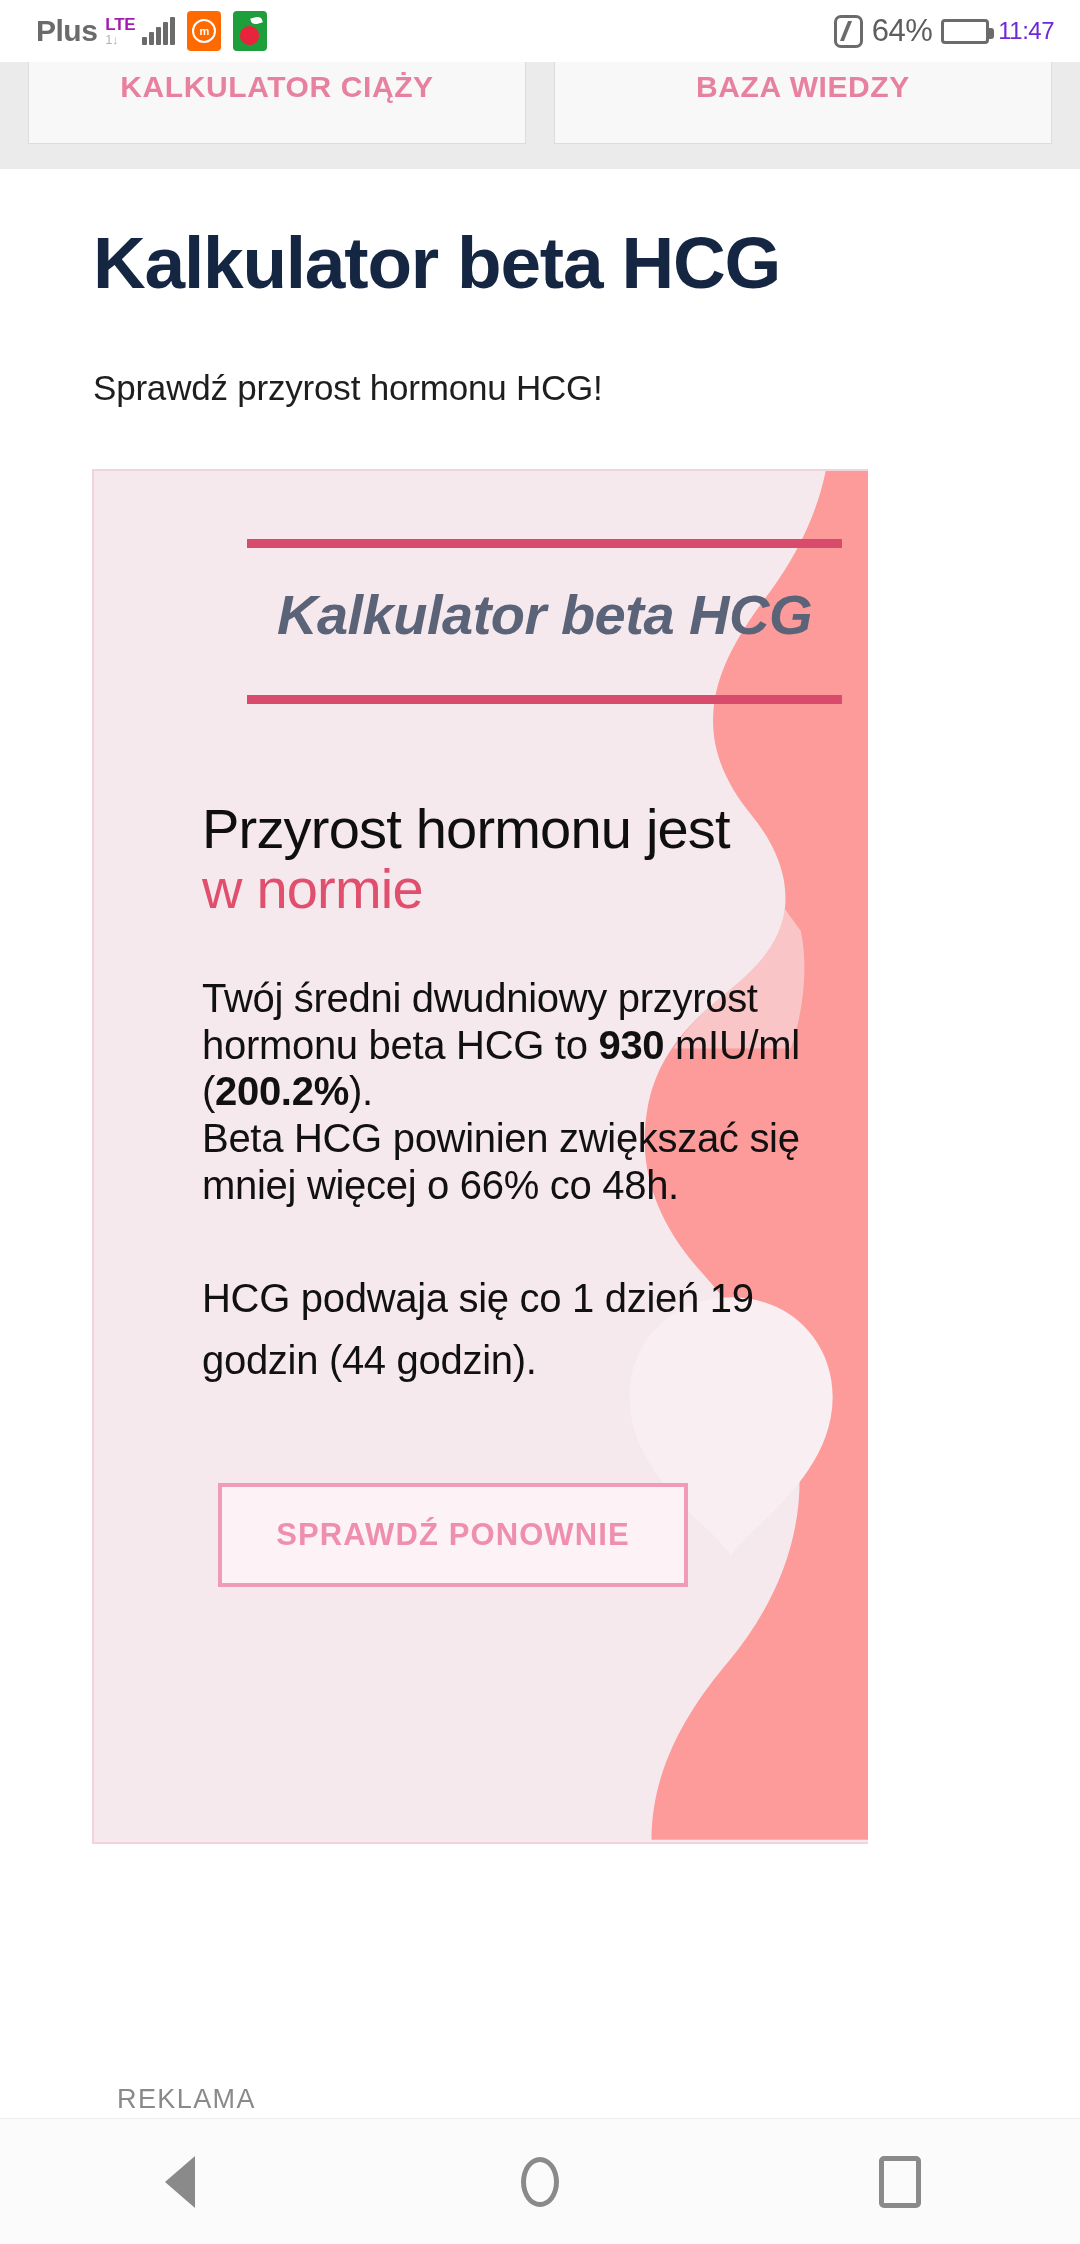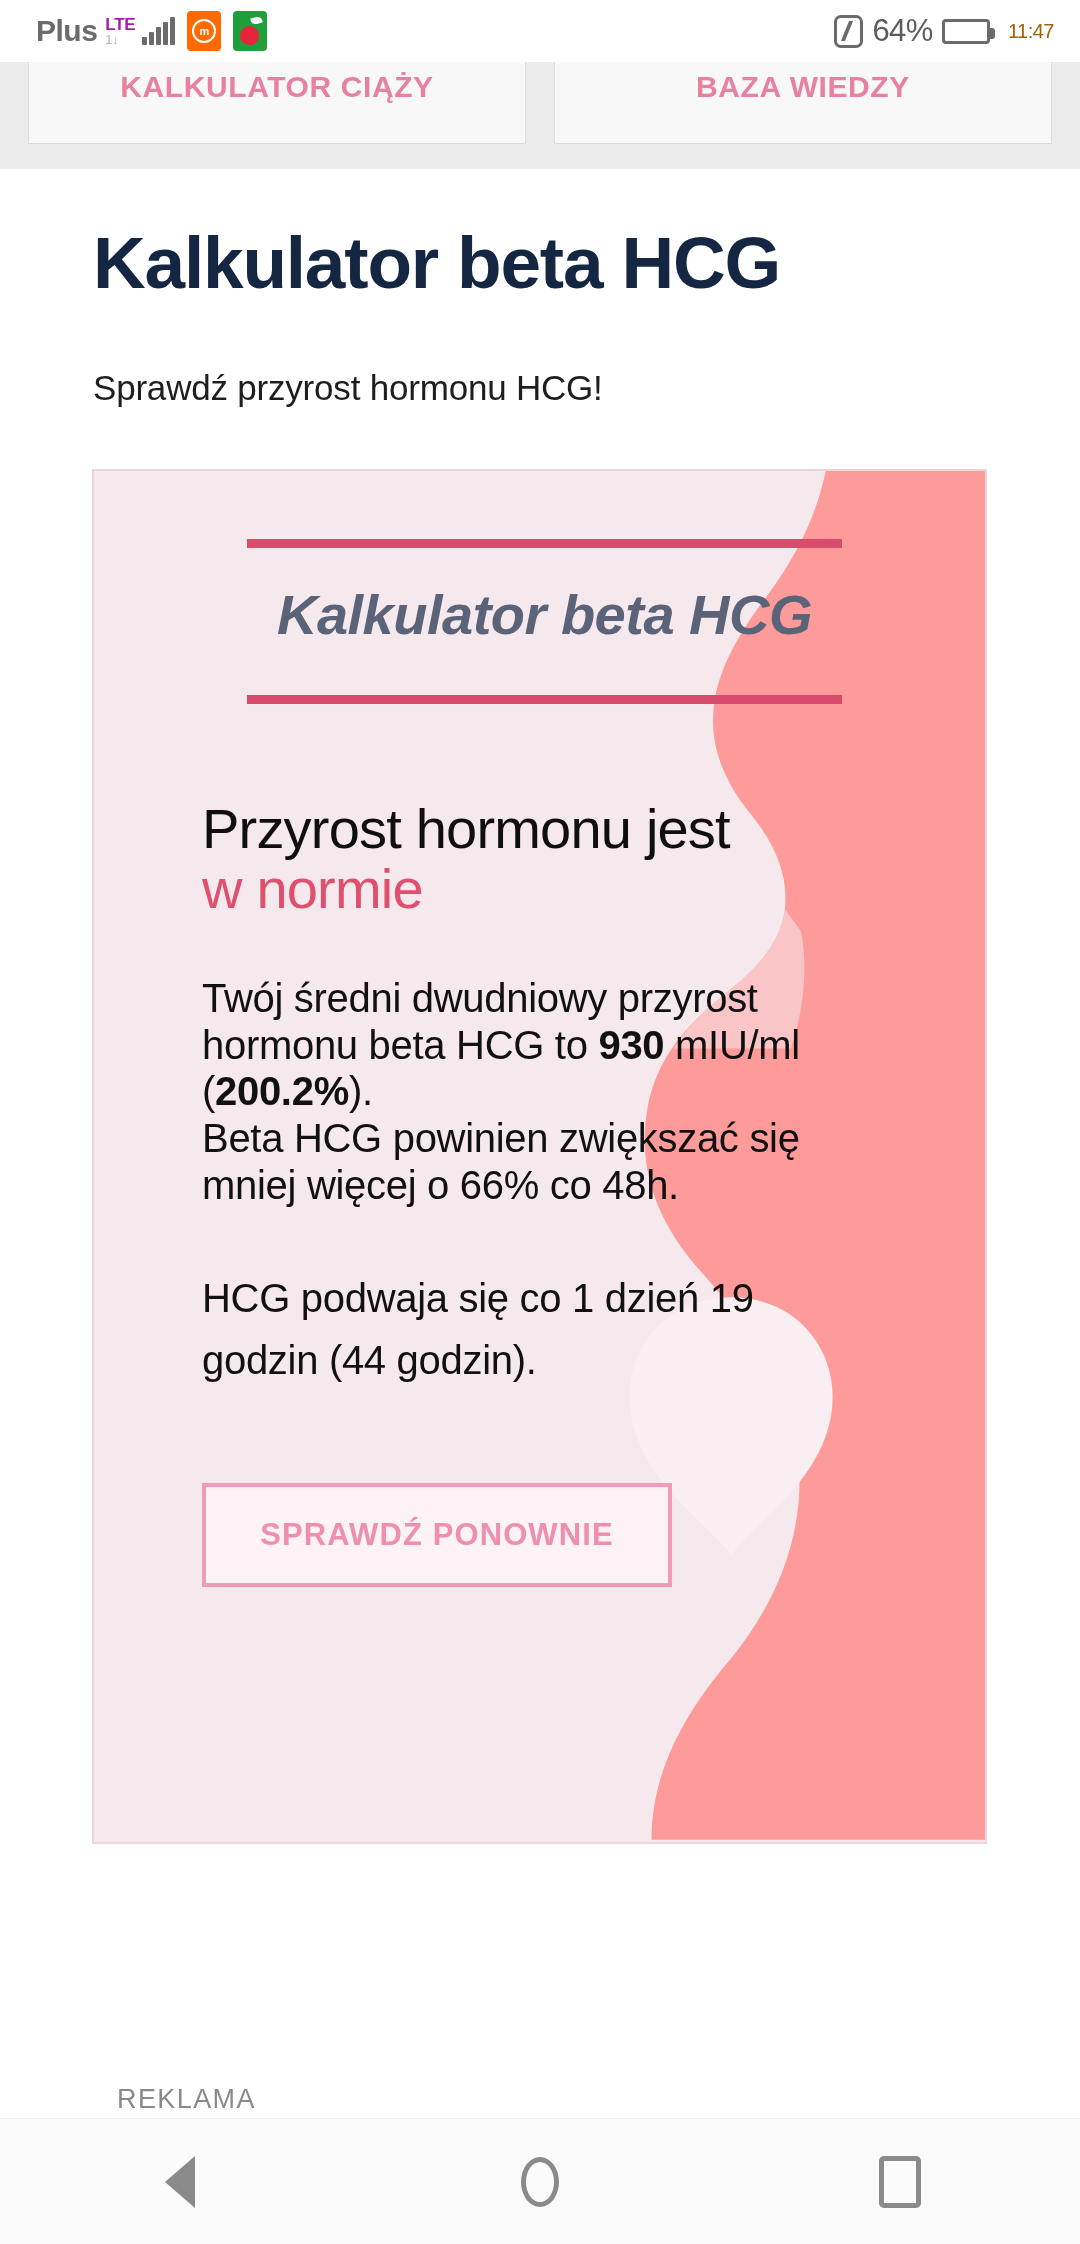--- a/index.html
+++ b/index.html
@@ -113,21 +113,21 @@
   }
   .battery .fill { height: 100%; width: 62%; background: #6b6b6b; border-radius: 1px; }
   .battery::after {
     content: "";
     position: absolute;
     right: -8px; top: 6px;
     width: 5px; height: 11px;
     background: #6b6b6b;
     border-radius: 0 3px 3px 0;
   }
-  .clock { font-size: 20px; color: #a16207; letter-spacing: -0.5px; margin-left: 9px; }
+  .clock { font-size: 24px; color: #6d28d9; letter-spacing: -0.5px; margin-left: 0; }
 
   
   .tabstrip {
     position: absolute;
     top: 62px; left: 0;
     width: 1080px;
     height: 107px;
     background: #ebebeb;
     display: flex;
     gap: 28px;
@@ -152,21 +152,21 @@
     color: #e8809f;
     letter-spacing: 0.6px;
     text-transform: uppercase;
     white-space: nowrap;
   }
 
   
   .page {
     position: absolute;
     top: 169px; left: 0;
-    width: 1080px;
+    width: 868px;
     height: 1994px;
     background: #ffffff;
     overflow: hidden;
   }
 
   .page-title {
     margin: 56px 0 0 93px;
     font-size: 73px;
     font-weight: bold;
     color: #152642;
@@ -238,21 +238,21 @@
   .body-block-2 {
     margin: 58px 0 0 44px;
     width: 620px;
     font-size: 40px;
     line-height: 1.55;
     color: #111111;
     letter-spacing: -0.3px;
   }
 
   .recheck-btn {
-    margin: 92px 0 0 44px;
+    margin: 92px 0 0 60px;
     width: 470px;
     height: 104px;
     background: #fdf2f5;
     border: 4px solid #f09cb7;
     display: flex;
     align-items: center;
     justify-content: center;
     cursor: pointer;
   }
   .recheck-btn span {

